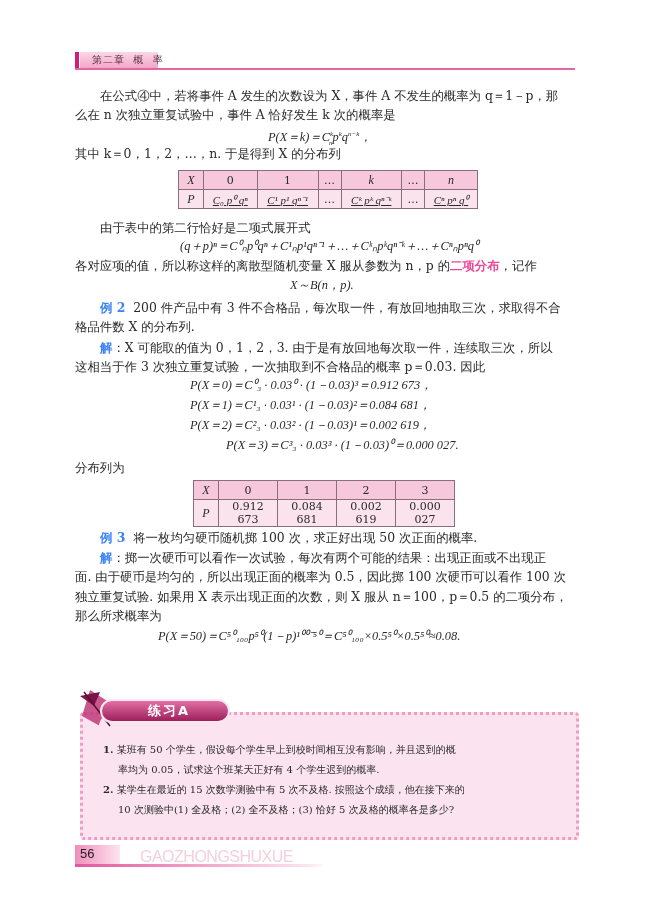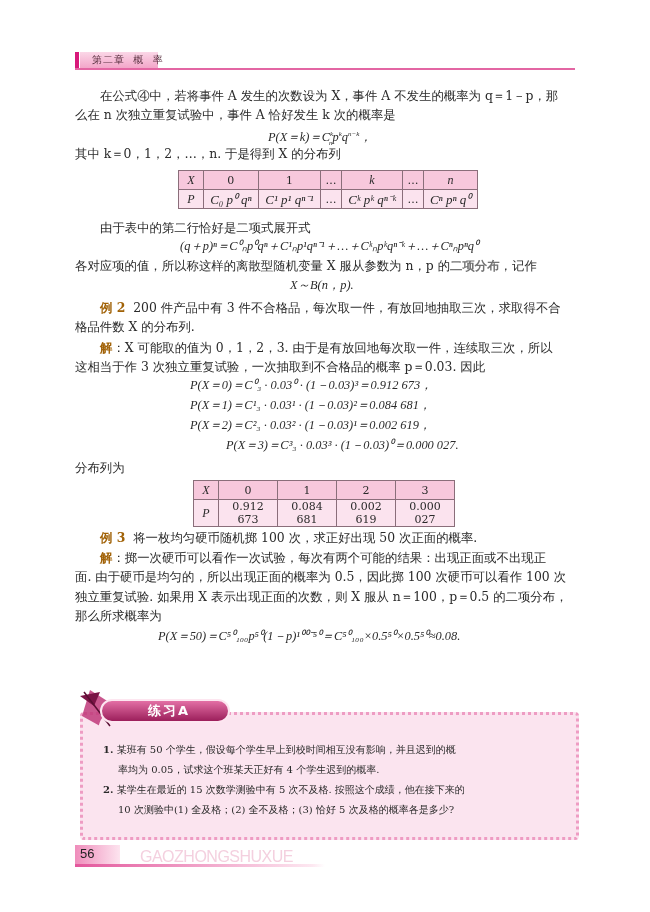--- a/index.html
+++ b/index.html
@@ -10,31 +10,31 @@
   .abs { position: absolute; }
   
   .hdr-bar { left: 75px; top: 52px; width: 4px; height: 17px; background: #d8197a; }
   .hdr-tab { left: 80px; top: 52px; width: 78px; height: 16px;
     background: linear-gradient(to bottom, #fbd7e7, #f3a6c9); }
   .hdr-title { left: 92px; top: 53px; font-size: 10px; color: #5a3040; letter-spacing: 1px; white-space: pre; }
   .hdr-line { left: 75px; top: 68px; width: 500px; height: 1.5px; background: #e366a3; }
 
   .txt { font-size: 12.4px; line-height: 19px; white-space: nowrap; }
   .it { font-style: italic; font-family: "Liberation Serif", serif; }
-  .pink { color: #a16207; font-weight: bold; }
-  .hl { color: #737373; font-weight: bold; font-family: Liberation Mono, monospace; }
+  .pink { color: #3b82f6; font-weight: bold; }
+  .hl { color: #ec4899; font-weight: bold; font-family: Liberation Mono, monospace; }
 
   table.dist { border-collapse: collapse; font-size: 11px; position: absolute; border: 1.5px solid #555; }
   table.dist td { border: 1px solid #8a6e7a; text-align: center; height: 18px; padding: 0 3px; }
   table.dist tr.r1 td { background: #f7c8dc; }
   table.dist tr.r2 td { background: #fbe3ee; }
   table.dist td.hd { font-style: italic; font-family: "Liberation Serif", serif; font-size: 12px; }
 
   sup, sub { font-size: 7px; }
-  .c { font-size: 13px; }
+  .c { font-size: 11px; text-decoration: underline; }
 
   
   .ex-box { left: 80px; top: 712px; width: 493px; height: 122px; background: #fbe4ef;
     border: 3px dotted #ee9cc3; border-radius: 4px; }
   .ex-badge { left: 100px; top: 699px; width: 130px; height: 24px; border-radius: 12px;
     background: linear-gradient(to bottom, #e36fa5, #9c1f5b); border: 2px solid #fde6f0; box-sizing: border-box; }
   .ex-label { left: 148px; top: 702px; font-size: 13px; color: #fff; font-weight: bold;
     font-family: "DejaVu Sans", sans-serif; letter-spacing: 2px; }
   .ex-icon { left: 70px; top: 686px; }
   .ex-item { font-size: 10px; line-height: 20px; white-space: nowrap; }

